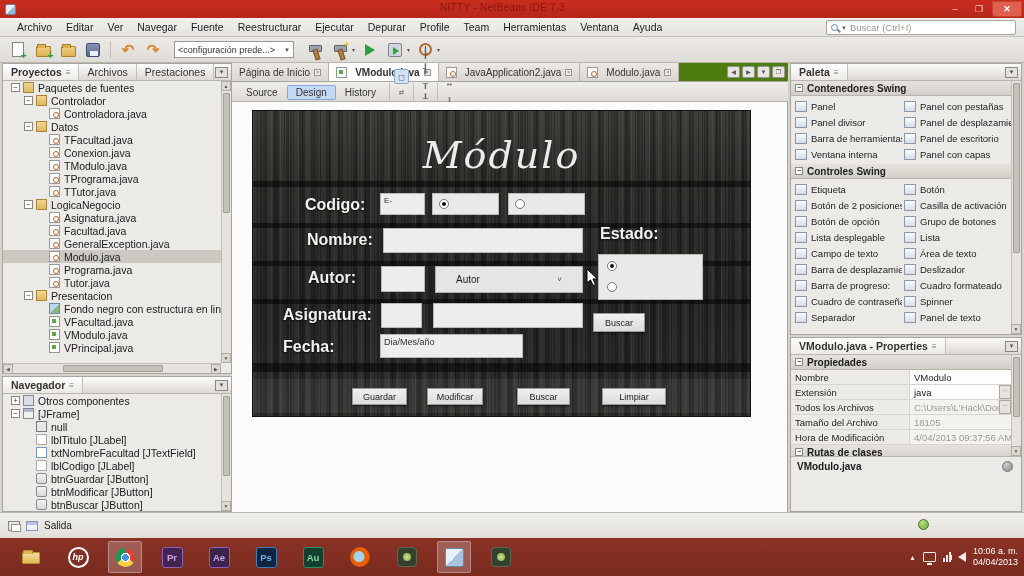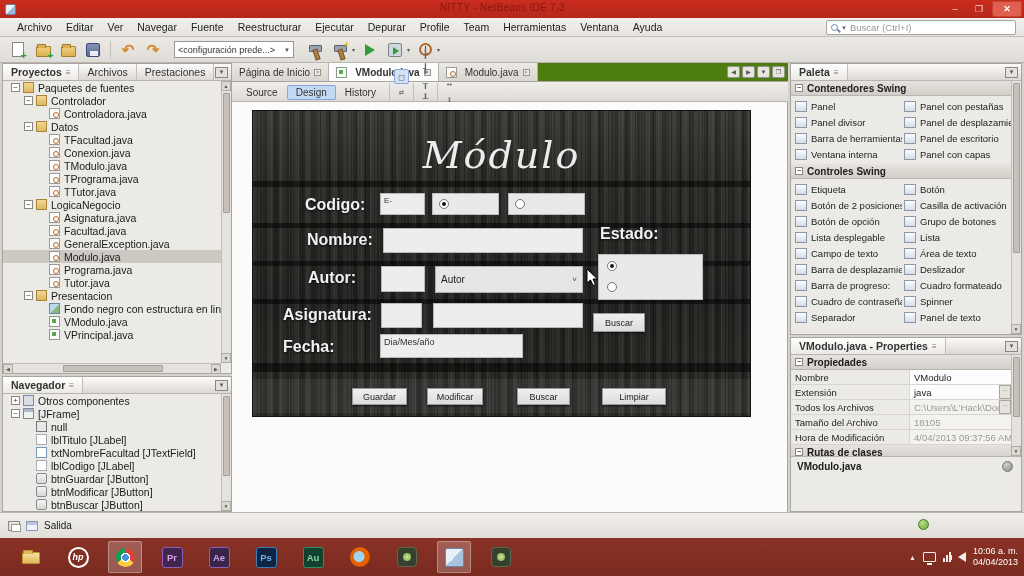--- a/index.html
+++ b/index.html
@@ -93,21 +93,21 @@
   
   .jform{position:absolute;left:21px;top:9px;width:497px;height:305px;background-color:#2c2b29;background-image:repeating-linear-gradient(90deg,rgba(255,255,255,.05) 0 1px,transparent 1px 4px,rgba(0,0,0,.28) 4px 5px,transparent 5px 9px),repeating-linear-gradient(90deg,rgba(255,255,255,.03) 0 7px,rgba(0,0,0,.14) 7px 13px),linear-gradient(180deg,#3a3935 0,#2c2b28 22%,#242321 62%,#2b2a27 100%);box-shadow:0 0 0 1px #111}
   .plank{position:absolute;left:0;width:100%;background:rgba(0,0,0,.5)}
   .plank.lite{background:rgba(255,255,255,.06)}
   .form-title{position:absolute;left:0;right:0;top:22px;text-align:center;font-family:"DejaVu Serif",serif;font-style:italic;font-size:38px;color:#ececec;letter-spacing:2px}
   .flabel{position:absolute;color:#f2f2f2;font-size:16px;font-weight:600;text-shadow:0 1px 2px rgba(0,0,0,.8)}
   .ffield{position:absolute;background:#ededed;border:1px solid #b8b8b8;font-size:8px;color:#333;padding:2px 0 0 3px}
   .fradio-box{position:absolute;background:#e9e9e9;border:1px solid #bbb}
   .radio{position:absolute;width:10px;height:10px;border-radius:50%;background:#fff;border:1px solid #777}
   .radio.on::after{content:"";position:absolute;left:2px;top:2px;width:4px;height:4px;border-radius:50%;background:#111}
-  .fcombo{position:absolute;background:#e5e5e5;border:1px solid #b0b0b0;display:flex;align-items:center;justify-content:space-between;padding:0 5px;font-size:10px;color:#222}
+  .fcombo{position:absolute;background:#e5e5e5;border:1px solid #b0b0b0;display:flex;align-items:center;justify-content:space-between;padding:0 20px;font-size:10px;color:#222}
   .fcombo .dd{font-size:8px;color:#444}
   .fbtn{background:linear-gradient(180deg,#f0f0f0,#dcdcdc);border:1px solid #9a9a9a;font-size:9px;color:#222;display:flex;align-items:center;justify-content:center;box-shadow:0 1px 2px rgba(0,0,0,.6)}
   .fbtn-row{position:absolute;left:99px;top:277px;display:flex}
   .cursor-svg{position:absolute;pointer-events:none}
   
   .pal-sec-head{height:15px;background:linear-gradient(180deg,#e6e3de,#d2cec8);border-bottom:1px solid #b8b4ae;display:flex;align-items:center;gap:4px;padding:0 4px;font-weight:bold;font-size:10px;color:#222}
   .minus9{width:8px;height:8px;border:1px solid #8a8780;background:#fff;font-size:7px;line-height:6px;text-align:center;color:#444;flex:none}
   .pal-grid{display:grid;grid-template-columns:1fr 1fr;padding:2px 0 2px 2px}
   .pal-item{display:flex;align-items:center;gap:4px;height:16px;padding-left:2px;font-size:9.5px;color:#222;white-space:nowrap;overflow:hidden}
   .pal-ico{width:12px;height:11px;flex:none;background:linear-gradient(180deg,#fdfdfd,#d4dce6);border:1px solid #8a97ad}
@@ -346,20 +346,26 @@
           <div class="tree-row">
             <span style="width: 30px; flex: 0 0 auto;"></span>
             <span style="width: 12px; flex: 0 0 auto;"></span>
             <span class="ti ti-img"></span>
             <span>Fondo negro con estructura en lineas-74</span>
           </div>
           <div class="tree-row">
             <span style="width: 30px; flex: 0 0 auto;"></span>
             <span style="width: 12px; flex: 0 0 auto;"></span>
             <span class="ti ti-form"></span>
+            <span>VFacultad.java</span>
+          </div>
+          <div class="tree-row">
+            <span style="width: 30px; flex: 0 0 auto;"></span>
+            <span style="width: 12px; flex: 0 0 auto;"></span>
+            <span class="ti ti-form"></span>
             <span>VModulo.java</span>
           </div>
           <div class="tree-row">
             <span style="width: 30px; flex: 0 0 auto;"></span>
             <span style="width: 12px; flex: 0 0 auto;"></span>
             <span class="ti ti-form"></span>
             <span>VPrincipal.java</span>
           </div>
         </div>
       <div class="vsb" style="right:0;top:17px;bottom:10px">
@@ -445,20 +451,25 @@
     </div>
 
     <div class="tabrow" id="etabs">
         <span class="etab">
           <span>Página de Inicio</span>
           <span class="xbox">×</span>
         </span>
         <span class="etab active">
           <span class="ti ti-form"></span>
           <span>VModulo.java</span>
+          <span class="xbox">×</span>
+        </span>
+        <span class="etab">
+          <span class="ti ti-java"></span>
+          <span>JavaApplication2.java</span>
           <span class="xbox">×</span>
         </span>
         <span class="etab">
           <span class="ti ti-java"></span>
           <span>Modulo.java</span>
           <span class="xbox">×</span>
         </span>
         <span class="tab-ctrl">
           <span class="tcb">◀</span>
           <span class="tcb">▶</span>

